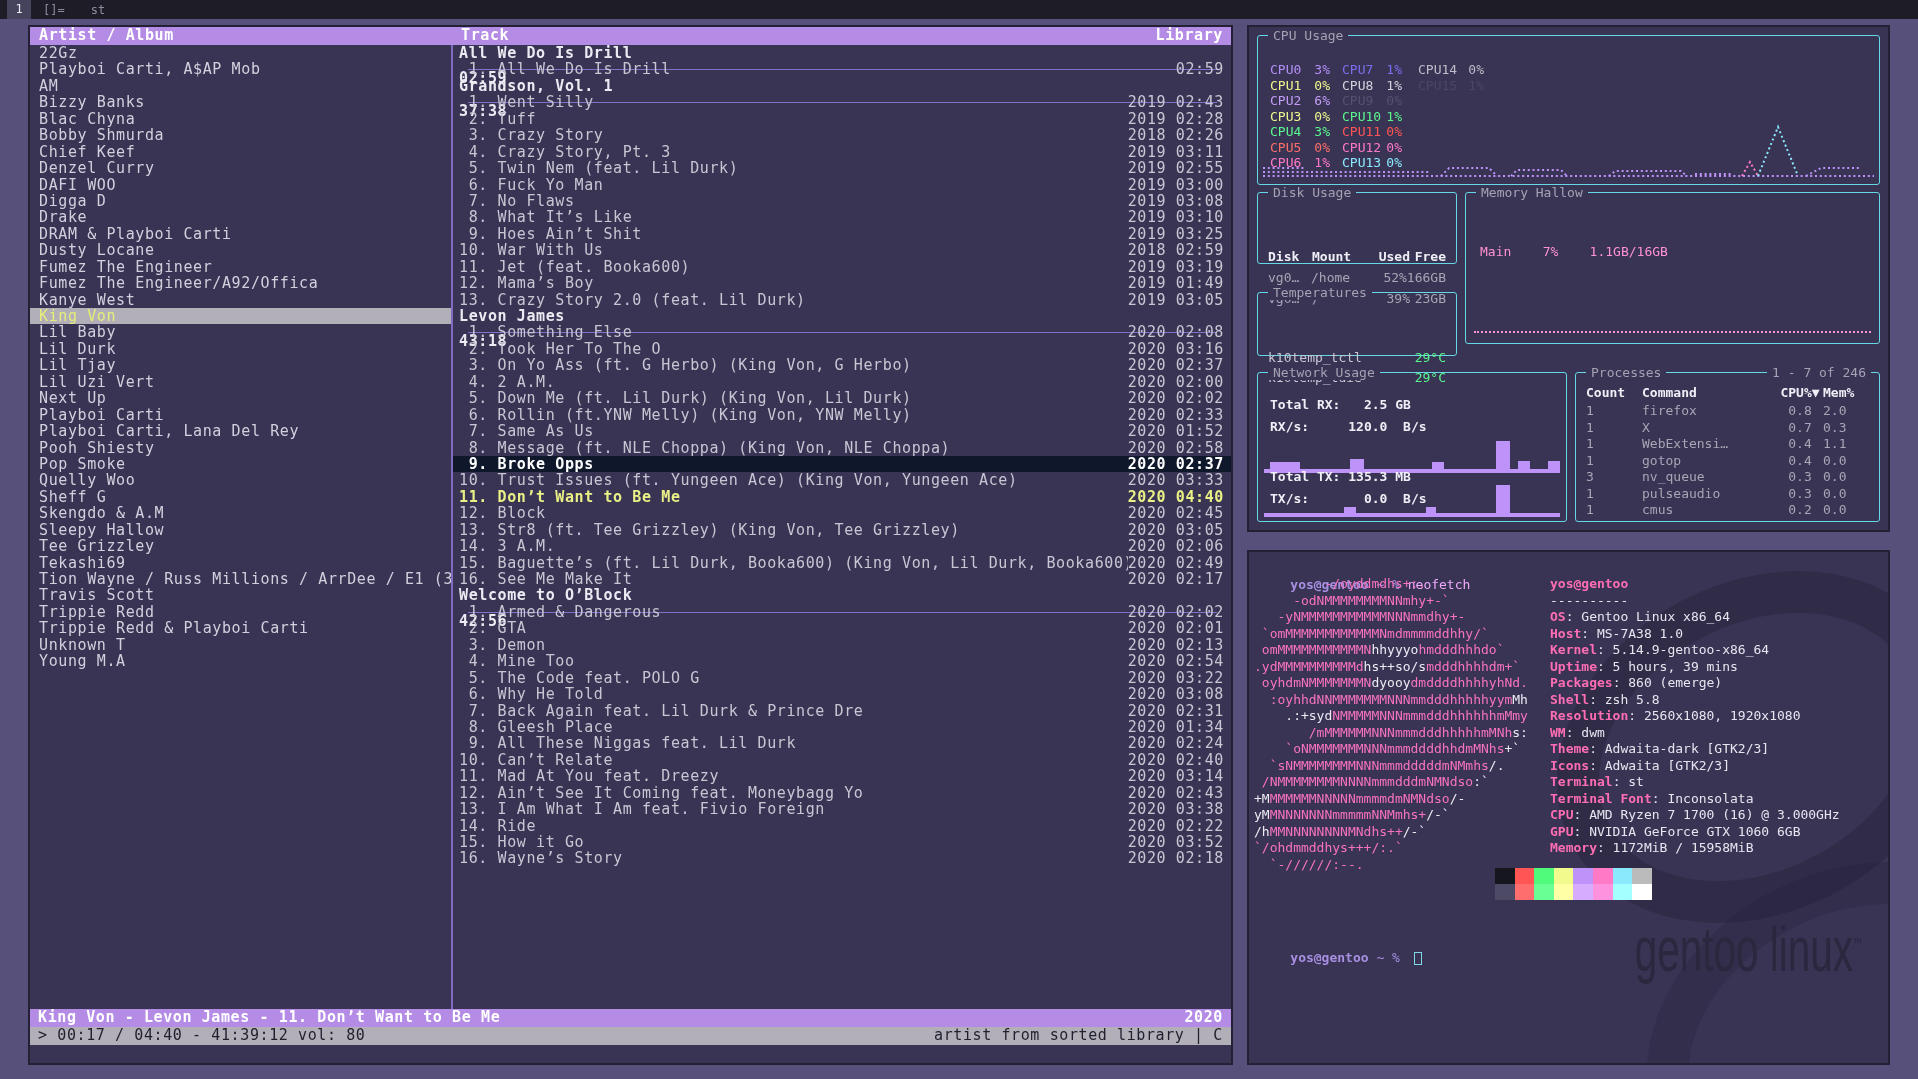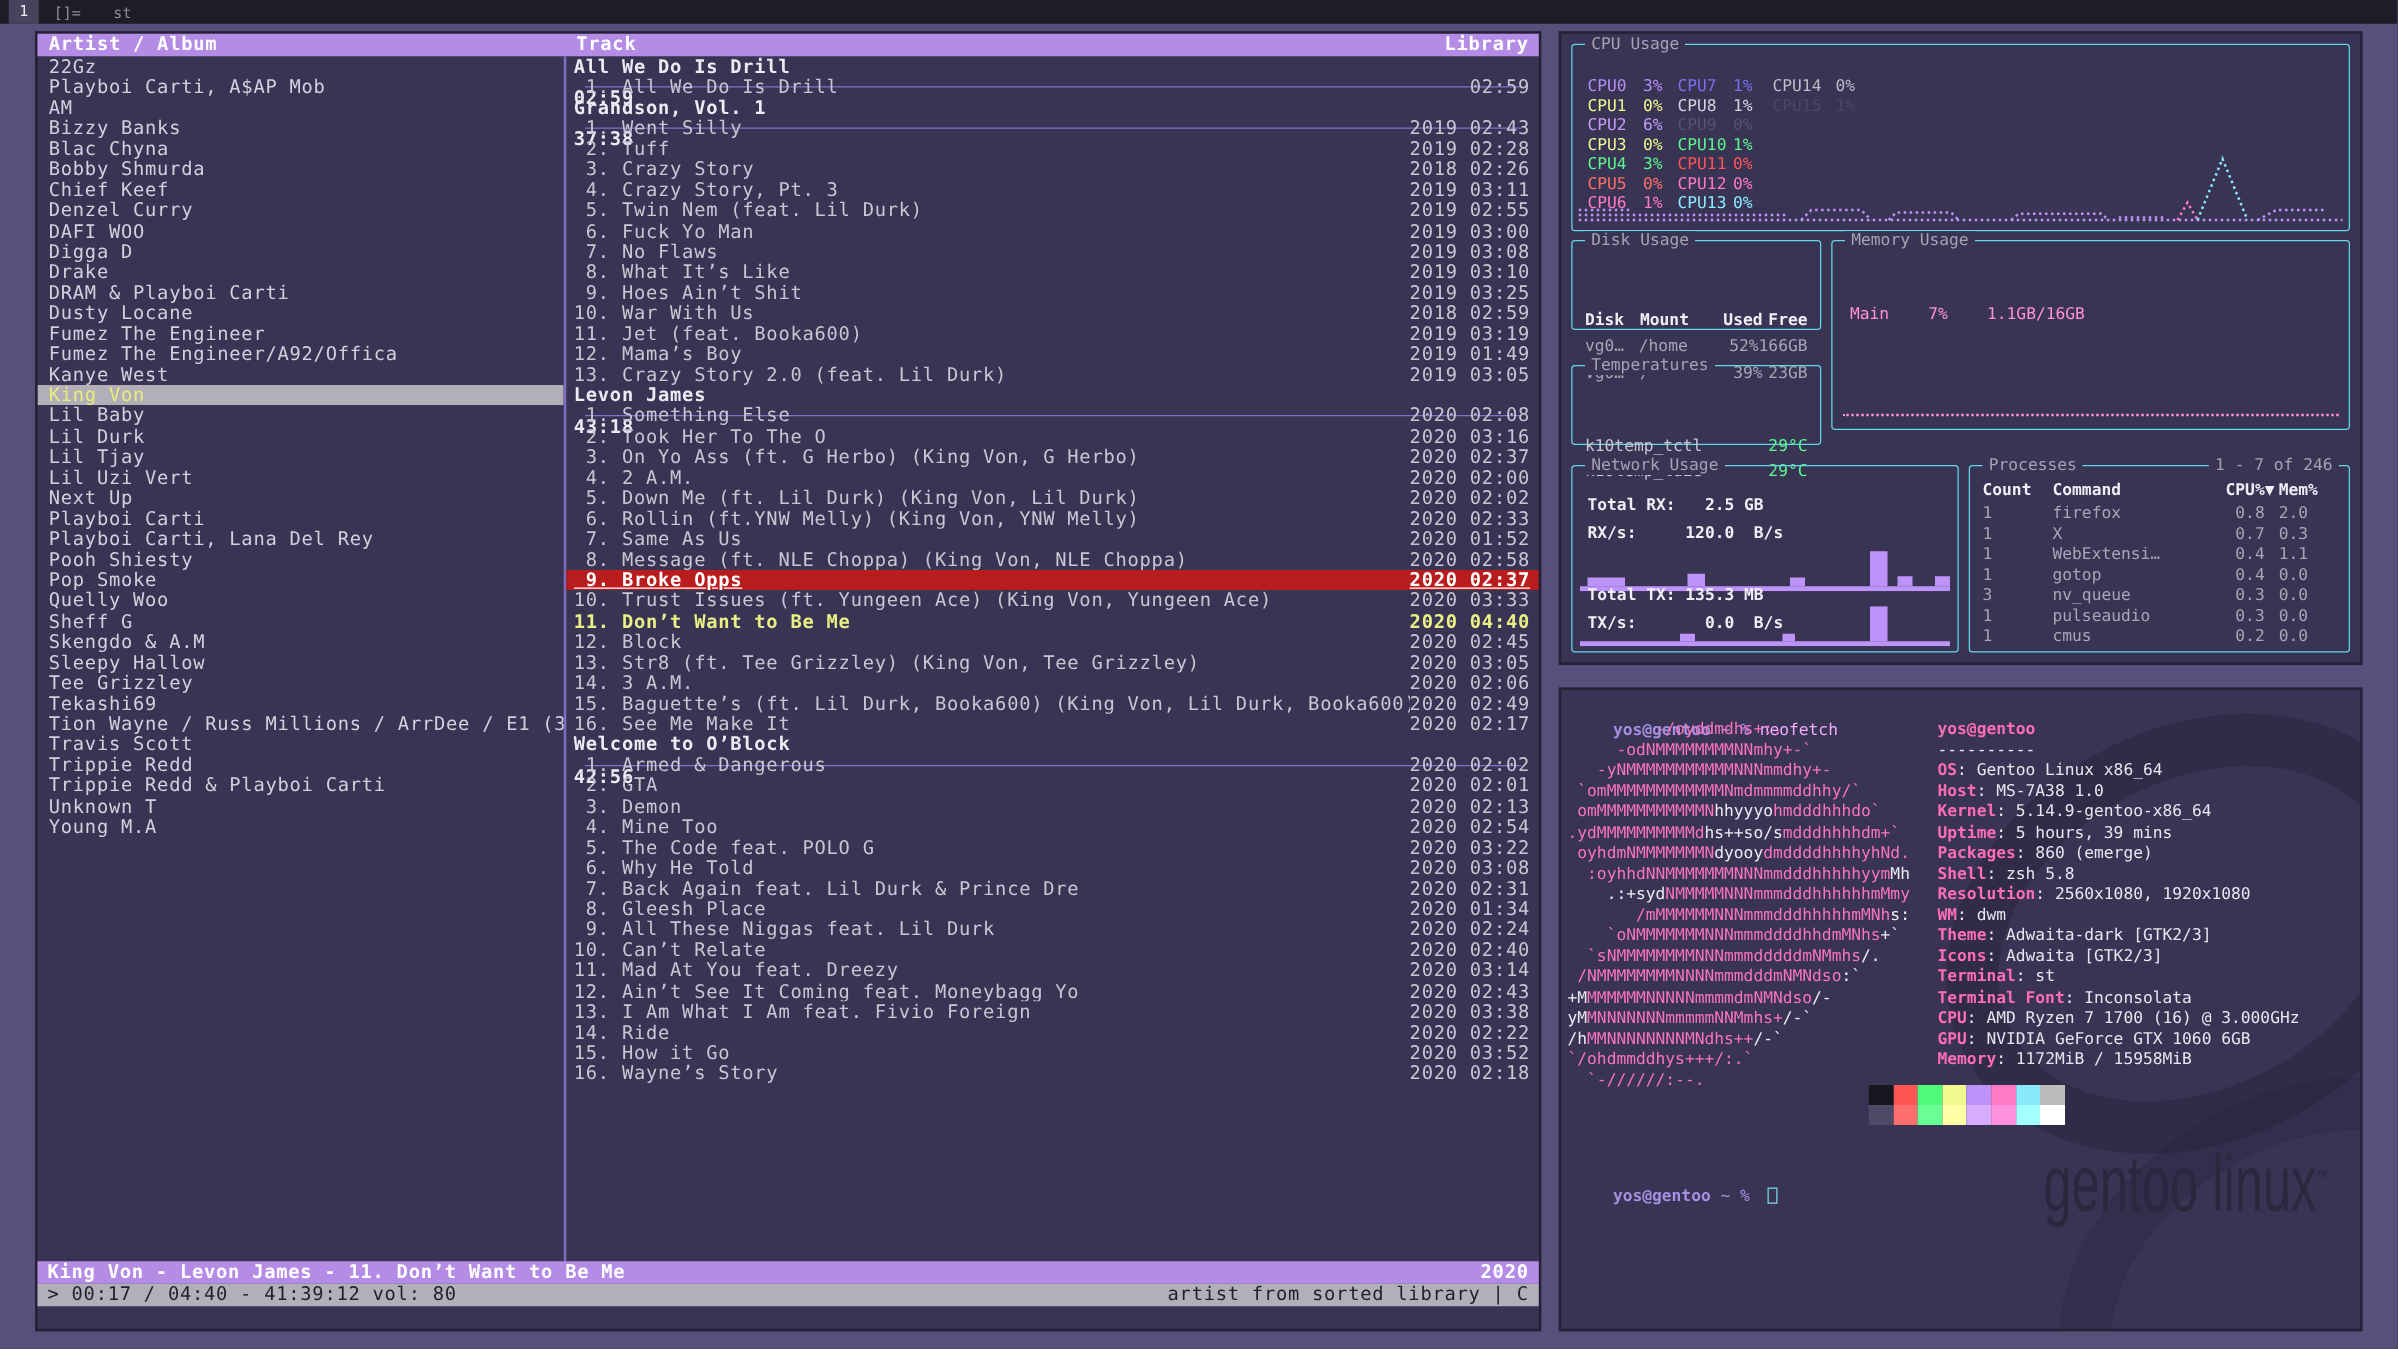--- a/index.html
+++ b/index.html
@@ -23,21 +23,21 @@
   .h-left { left:9px; } .h-mid { left:431px; } .h-right { right:8px; }
   .artist-pane { position:absolute; top:18px; left:0; width:421px; bottom:54px; overflow:hidden; }
   .pane-sep { position:absolute; top:18px; left:421px; width:2px; bottom:54px; background:#7f6cc0; }
   .track-pane { position:absolute; top:18px; left:423px; right:0; bottom:54px; overflow:hidden; }
   .arow { height:16.45px; padding-left:9px; color:#d3d0de; }
   .asel { background:#b2afb8; color:#e6ee7a; }
   .trow { height:16.45px; display:flex; justify-content:space-between; padding:0 7px 0 6px; color:#c9c6d4; }
   .trow .tl { overflow:hidden; }
   .albumrow { color:#eceaf2; font-weight:bold;flex-direction:column; }
   .albumrow .leader { flex:1; border-top:1px solid #8370c8; margin:8px 7px 0 9px; }
-  .tsel { background:#b91c1c; color:#ffffff; font-weight:bold;text-decoration:underline; }
+  .tsel { background:#0f172a; color:#ffffff; font-weight:bold; }
   .tsel .tr-right { color:#ffffff; }
   .tplay { color:#e9f086; font-weight:bold; }
   .tplay .tr-right { color:#e9f086; }
   .sb-purple { position:absolute; left:0; right:0; bottom:36px; height:18px; background:#b48ce6; color:#ffffff; font-weight:bold; display:flex; justify-content:space-between; padding:0 8px; }
   .sb-grey { position:absolute; left:0; right:0; bottom:18px; height:18px; background:#b2afb8; color:#211f2d; display:flex; justify-content:space-between; padding:0 8px; }
 
   
   .win-top { left:1247px; top:25px; width:643px; height:507px; }
   .tfont { font-size:13px; white-space:pre; }
   .panel { position:absolute; border:1px solid #65d8e6; border-radius:3px; }
@@ -135,21 +135,21 @@
       <path d="M497,56 L517,7 L537,56" fill="none" stroke="#8be9fd" stroke-width="2" stroke-dasharray="2 2.8"></path>
     </svg>
   </div>
 
   <div class="panel p-disk">
     <span class="ptitle">Disk Usage</span>
     <div style="margin-top:8px;"><div class="disk-row dhead"><span class="dc1">Disk</span><span class="dc2">Mount</span><span class="dc3">Used</span><span class="dc4">Free</span></div><div class="disk-row"><span class="dc1">vg0…</span><span class="dc2">/home</span><span class="dc3">52%</span><span class="dc4">166GB</span></div><div class="disk-row"><span class="dc1">vg0…</span><span class="dc2">/</span><span class="dc3">39%</span><span class="dc4">23GB</span></div></div>
   </div>
 
   <div class="panel p-mem">
-    <span class="ptitle">Memory Usage</span>
+    <span class="ptitle">Memory Hallow</span>
     <div class="mem-line"><span>Main    </span><span>7%    </span><span>1.1GB/16GB</span></div>
     <div class="mem-dots"></div>
   </div>
 
   <div class="panel p-temp">
     <span class="ptitle">Temperatures</span>
     <div style="margin-top:10px;"><div class="temp-row"><span>k10temp_tctl</span><span class="tv">29°C</span></div><div class="temp-row"><span>k10temp_tdie</span><span class="tv">29°C</span></div></div>
   </div>
 
   <div class="panel p-net">

